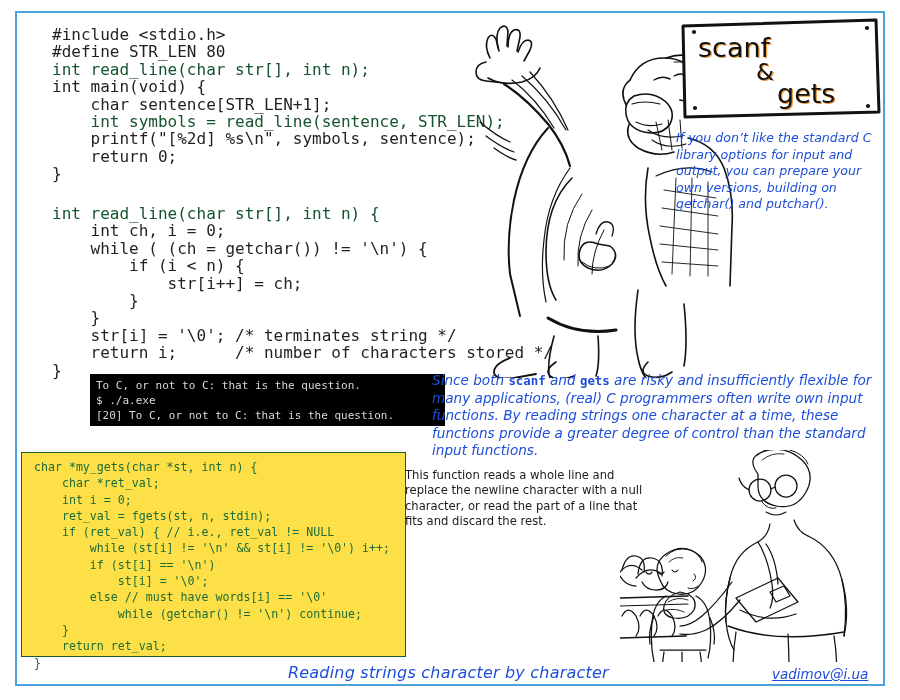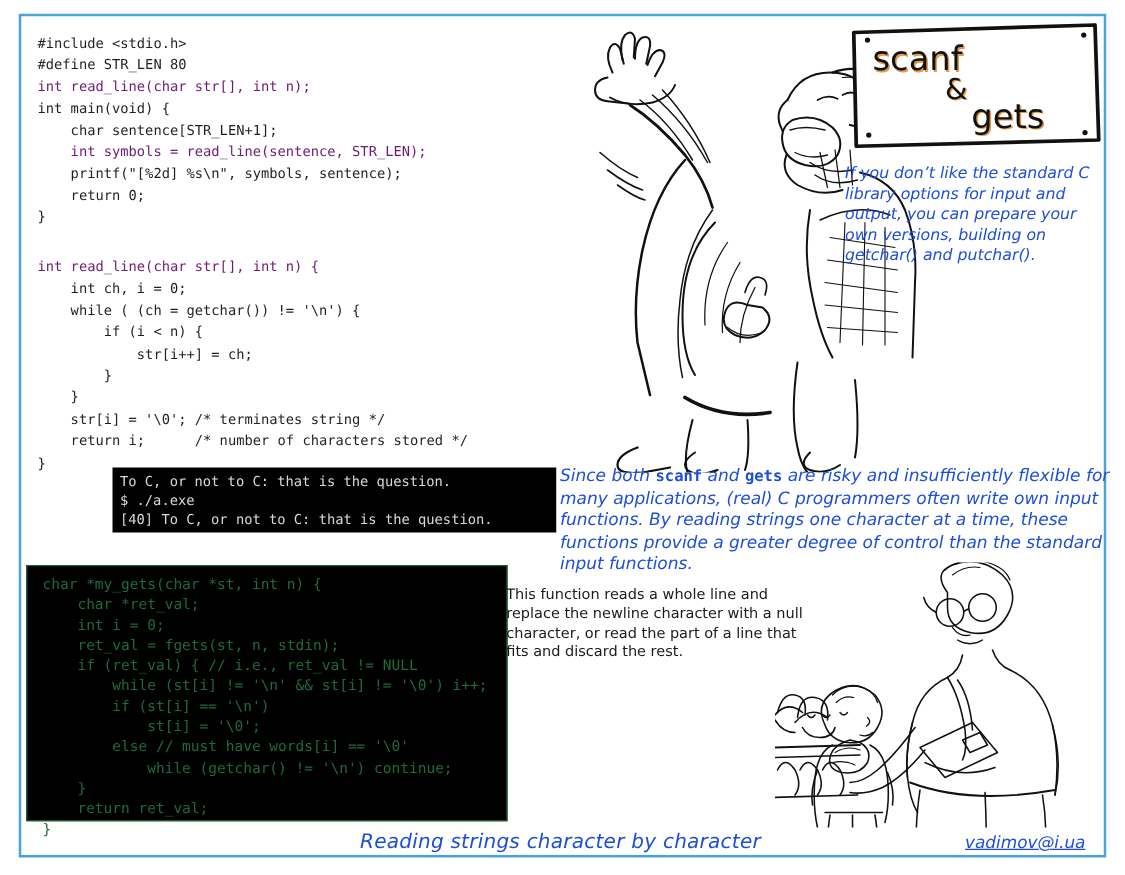--- a/index.html
+++ b/index.html
@@ -28,27 +28,28 @@
     height: 675px;
     border: 2px solid #4AA3DC;
     box-sizing: border-box;
     pointer-events: none;
   }
 
   
   .code {
     position: absolute;
     font-family: "DejaVu Sans Mono", "Liberation Mono", monospace;
-    font-size: 11px;
+    font-size: 16px;
     line-height: 17.4px;
     white-space: pre;
     color: #231f20;
     letter-spacing: 0px;
-  }
-  .code .kw { color: #701a75; }
+    margin-left: 22px;
+  }
+  .code .kw { color: #14532d; }
 
   #code-main   { left: 30px; top: 26px; }
   #code-readln { left: 30px; top: 205px; }
 
   
   #terminal {
     position: absolute;
     left: 90px;
     top: 374px;
     width: 355px;
@@ -65,21 +66,21 @@
 
   
   #gets-box {
     position: absolute;
     left: 21px;
     top: 452px;
     width: 385px;
     height: 205px;
     border: 1.6px solid #1C5B2E;
     box-sizing: border-box;
-    background: #000000;
+    background: #fde047;
   }
   #gets-code {
     position: absolute;
     left: 12px;
     top: 6px;
     font-family: "DejaVu Sans Mono", "Liberation Mono", monospace;
     font-size: 11.6px;
     line-height: 16.3px;
     white-space: pre;
     color: #1D6B3A;
@@ -93,21 +94,21 @@
     color: #1d4ed8;
   }
   #intro-text {
     left: 676px;
     top: 130px;
     width: 205px;
     font-size: 12.6px;
     line-height: 16.6px;
   }
   #risky-text {
-    left: 448px;
+    left: 432px;
     top: 372px;
     width: 452px;
     font-size: 13.6px;
     line-height: 17.6px;
   }
   #risky-text b {
     font-family: "DejaVu Sans Mono", "Liberation Mono", monospace;
     font-style: normal;
     font-weight: bold;
     font-size: 12.4px;
@@ -168,21 +169,21 @@
 <body>
 
 <div id="slide">
 
   <div id="frame"></div>
 
   <div class="code" id="code-main"><div><span>#include &lt;stdio.h&gt;</span></div><div><span>#define STR_LEN 80</span></div><div><span class="kw">int read_line(char str[], int n);</span></div><div><span>int main(void) {</span></div><div><span>    char sentence[STR_LEN+1];</span></div><div><span class="kw">    int symbols = read_line(sentence, STR_LEN);</span></div><div><span>    printf("[%2d] %s\n", symbols, sentence);</span></div><div><span>    return 0;</span></div><div><span>}</span></div></div>
 
   <div class="code" id="code-readln"><div><span class="kw">int read_line(char str[], int n) {</span></div><div><span>    int ch, i = 0;</span></div><div><span>    while ( (ch = getchar()) != '\n') {</span></div><div><span>        if (i &lt; n) {</span></div><div><span>            str[i++] = ch;</span></div><div><span>        }</span></div><div><span>    }</span></div><div><span>    str[i] = '\0'; /* terminates string */</span></div><div><span>    return i;      /* number of characters stored */</span></div><div><span>}</span></div></div>
 
-  <div id="terminal"><div>To C, or not to C: that is the question.</div><div>$ ./a.exe</div><div>[40] To C, or not to C: that is the question.</div></div>
+  <div id="terminal"><div>To C, or not to C: that is the question.</div><div>$ ./a.exe</div><div>[20] To C, or not to C: that is the question.</div></div>
 
   <div id="gets-box">
     <div id="gets-code"><div>char *my_gets(char *st, int n) {</div><div>    char *ret_val;</div><div>    int i = 0;</div><div>    ret_val = fgets(st, n, stdin);</div><div>    if (ret_val) { // i.e., ret_val != NULL</div><div>        while (st[i] != '\n' &amp;&amp; st[i] != '\0') i++;</div><div>        if (st[i] == '\n')</div><div>            st[i] = '\0';</div><div>        else // must have words[i] == '\0'</div><div>            while (getchar() != '\n') continue;</div><div>    }</div><div>    return ret_val;</div><div>}</div></div>
   </div>
 
   <div class="illus" id="illus-men">
     <svg viewBox="0 0 320 360" xmlns="http://www.w3.org/2000/svg">
       <g fill="none" stroke="#111" stroke-width="1.6" stroke-linecap="round" stroke-linejoin="round">
 
         <path d="M38 40 q-6 -12 -2 -20 q4 -6 8 1 l3 12"></path>

